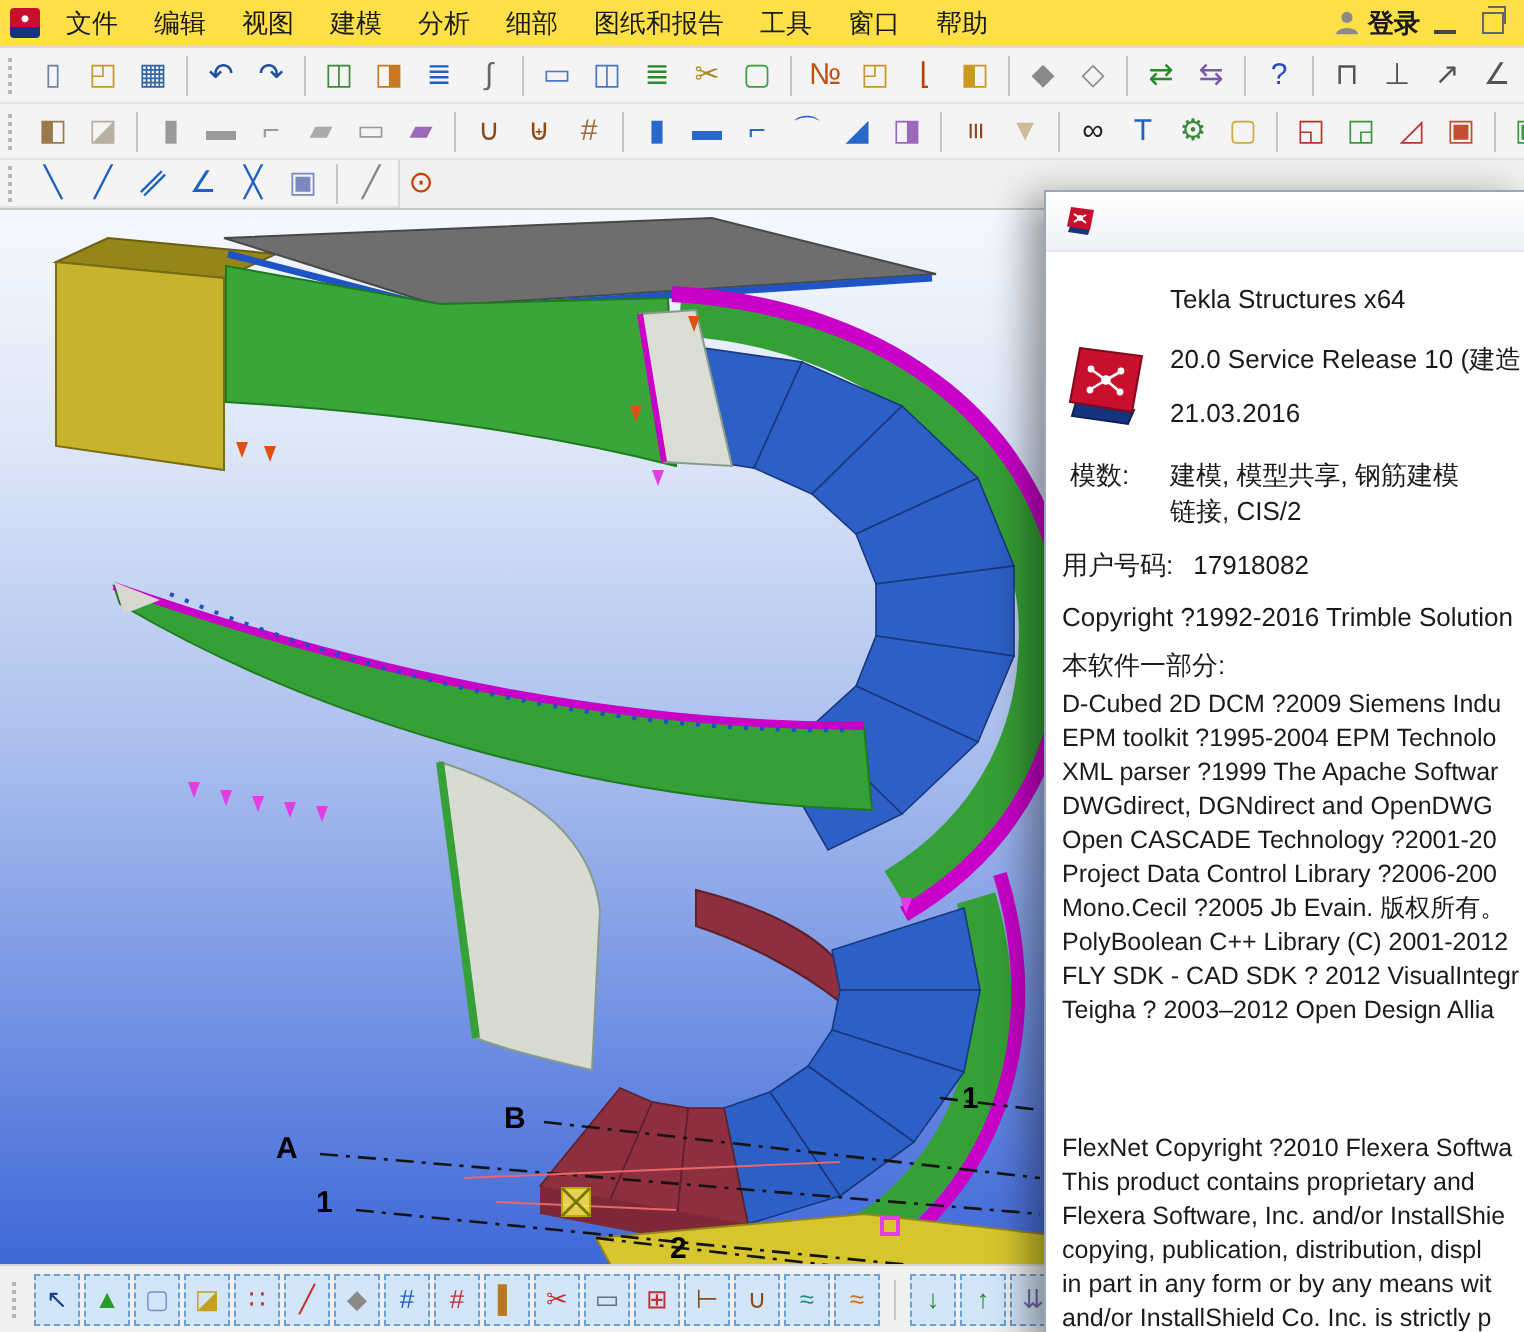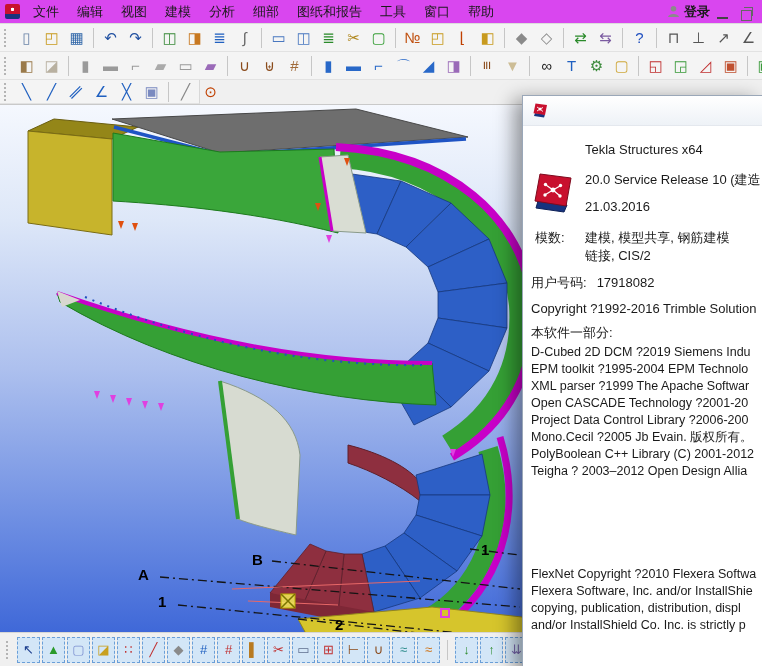--- a/index.html
+++ b/index.html
@@ -1,26 +1,26 @@
 <!DOCTYPE html>
 <html><head>
 <meta charset="utf-8">
 <style>
   html,body{margin:0;padding:0}
   body{width:762px;height:666px;position:relative;overflow:hidden;
        font-family:"Liberation Sans",sans-serif;background:#f0f0f0;color:#1a1a1a}
 
   
-  #menubar{height:24px;display:flex;align-items:center;background:#d946ef;
+  #menubar{height:24px;display:flex;align-items:center;background:#fde047;
            border-bottom:1px solid #dcdcdc;font-size:13px;padding-left:5px;box-sizing:border-box}
   .appicon{width:15px;height:15px;border-radius:2px;margin-right:4px;flex:0 0 auto;
            background:radial-gradient(circle 2.2px at 50% 36%,#fff 0 1.4px,transparent 2px),
                       linear-gradient(180deg,#c8102e 0 64%,#16337e 64% 100%)}
   .menu-item{padding:0 9px;line-height:24px;cursor:default}
-  #menubar-right{margin-left:auto;display:flex;align-items:flex-end;gap:7px;padding-right:10px}
+  #menubar-right{margin-left:auto;display:flex;align-items:center;gap:7px;padding-right:10px}
   #login{display:flex;align-items:center;gap:4px;font-weight:bold}
   .win-min{width:11px;height:10px;border-bottom:2px solid #444;margin-bottom:2px}
   .win-restore{position:relative;width:9px;height:9px;border:1px solid #666;margin-left:6px}
   .win-restore::before{content:"";position:absolute;left:2px;top:-4px;width:8px;height:8px;
            border:1px solid #666;border-bottom:0;border-left:0}
 
   
   .trow{display:flex;align-items:center;background:#f4f4f4;border-bottom:1px solid #e2e2e2;
         padding-left:2px;box-sizing:border-box}
   #toolbar-row1,#toolbar-row2{height:28px}
@@ -541,29 +541,33 @@
     <div id="dlg-date" class="abs">21.03.2016</div>
     <div id="dlg-mods-label" class="abs">模数:</div>
     <div id="dlg-mods1" class="abs">建模, 模型共享, 钢筋建模</div>
     <div id="dlg-mods2" class="abs">链接, CIS/2</div>
     <div id="dlg-user" class="abs">
       <span>用户号码:</span><span class="val">17918082</span>
     </div>
     <div id="dlg-copyright" class="abs">Copyright ?1992-2016 Trimble Solution</div>
     <div id="dlg-heading" class="abs">本软件一部分:</div>
     <div id="dlg-components" class="abs">
-        <div class="dlg-line">D-Cubed 2D DCM ?2019 Siemens Indu</div>
+        <div class="dlg-line">D-Cubed 2D DCM ?2009 Siemens Indu</div>
         <div class="dlg-line">EPM toolkit ?1995-2004 EPM Technolo</div>
         <div class="dlg-line">XML parser ?1999 The Apache Softwar</div>
+        <div class="dlg-line">DWGdirect, DGNdirect and OpenDWG</div>
         <div class="dlg-line">Open CASCADE Technology  ?2001-20</div>
         <div class="dlg-line">Project Data Control Library ?2006-200</div>
         <div class="dlg-line">Mono.Cecil ?2005 Jb Evain. 版权所有。</div>
         <div class="dlg-line">PolyBoolean C++ Library (C) 2001-2012</div>
+        <div class="dlg-line">FLY SDK - CAD SDK ? 2012 VisualIntegr</div>
         <div class="dlg-line">Teigha ? 2003–2012 Open Design Allia</div>
       </div>
     <div id="dlg-flexnet" class="abs">
         <div class="dlg-line">FlexNet Copyright ?2010 Flexera Softwa</div>
+        <div class="dlg-line">This product contains proprietary and</div>
         <div class="dlg-line">Flexera Software, Inc. and/or InstallShie</div>
         <div class="dlg-line">copying, publication, distribution, displ</div>
+        <div class="dlg-line">in part in any form or by any means wit</div>
         <div class="dlg-line">and/or InstallShield Co. Inc. is strictly p</div>
       </div>
   </div>
 </div>
 
 </body></html>

